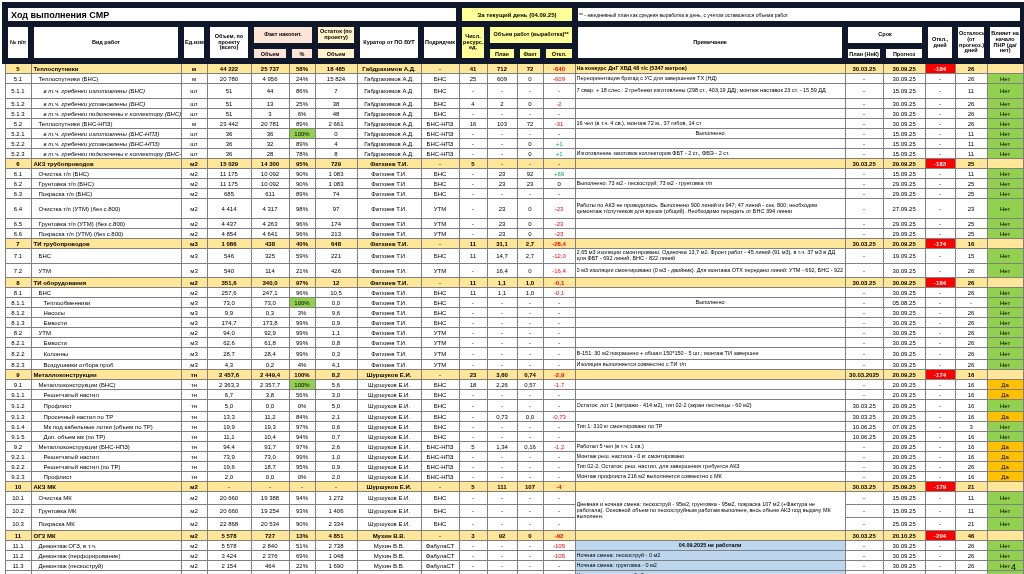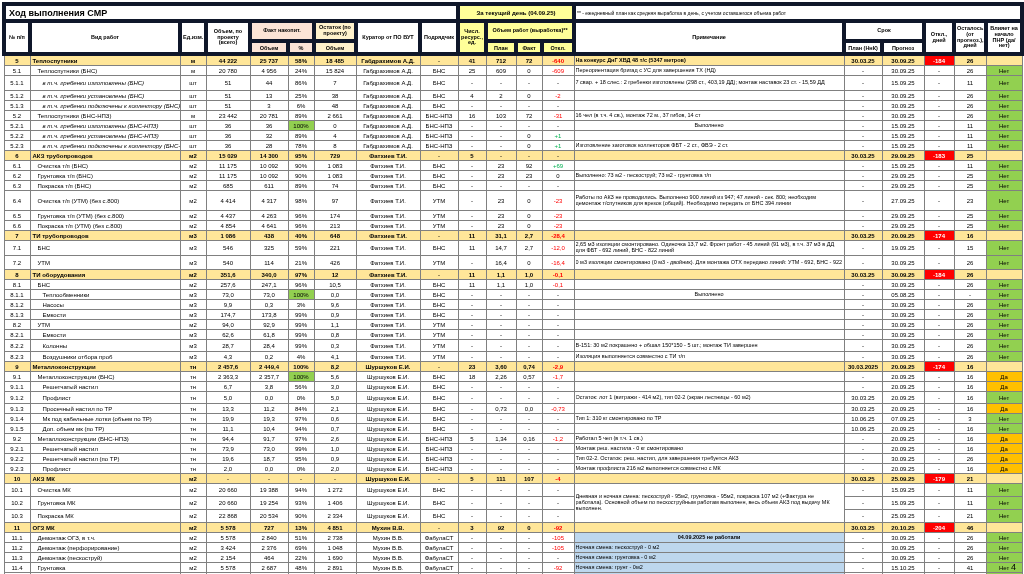--- a/index.html
+++ b/index.html
@@ -1,19 +1,19 @@
 <!DOCTYPE html>
 <html><head>
 <meta charset="utf-8">
 <style>
   html,body { margin:0; padding:0; background:#ffffff; font-family:"Liberation Sans", sans-serif; }
   .sheet { position:relative; width:1024px; height:574px; background:#fff; overflow:hidden; }
   table { border-collapse:collapse; table-layout:fixed; width:1020px; margin:2px 0 0 2px; border:1px solid #404040; }
   th, td { border:1px solid #808080; padding:0 1px; overflow:hidden; vertical-align:middle; text-align:center; }
-  thead th { border:4px solid #0f172a; font-weight:bold; white-space:normal; background:#fff; }
+  thead th { border:6px solid #0f172a; font-weight:bold; white-space:normal; background:#fff; }
   .r1 th { height:13px; font-size:7px; }
   .r1 .title { text-align:left; font-size:9px; padding-left:3px; background:#fff; }
   .r1 .today-band { background:#FFFF99; font-size:6px; }
   .r1 .footnote { font-weight:normal; font-size:5px; text-align:left; }
   .r2 th { height:16px; font-size:5.5px; line-height:1.05; }
   .r3 th { height:9px; font-size:5.5px; }
   .hl-fact { background:#FCE4D6 !important; }
   .hl-rest { background:#FFF2CC !important; }
   .hl-today { background:#FFFF99 !important; }
   tbody td { font-size:6px; line-height:1.0; height:9px; white-space:nowrap; }

